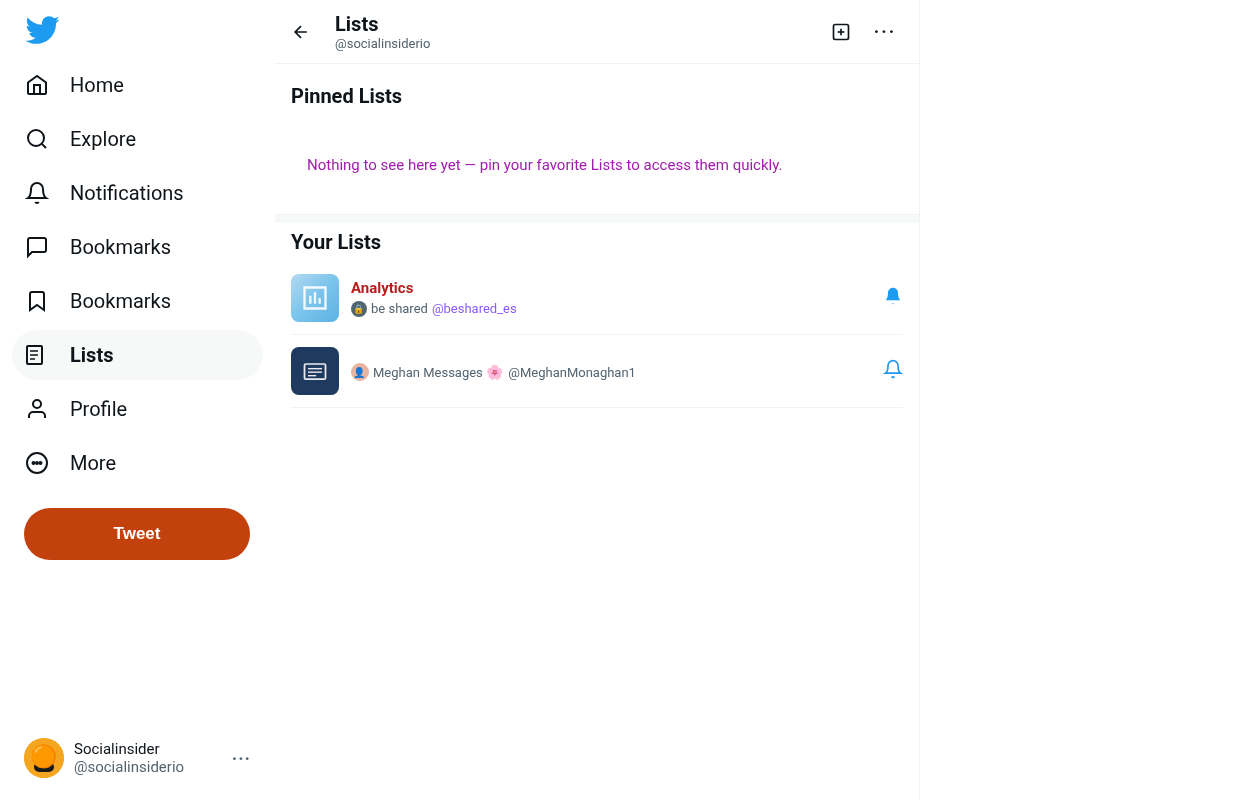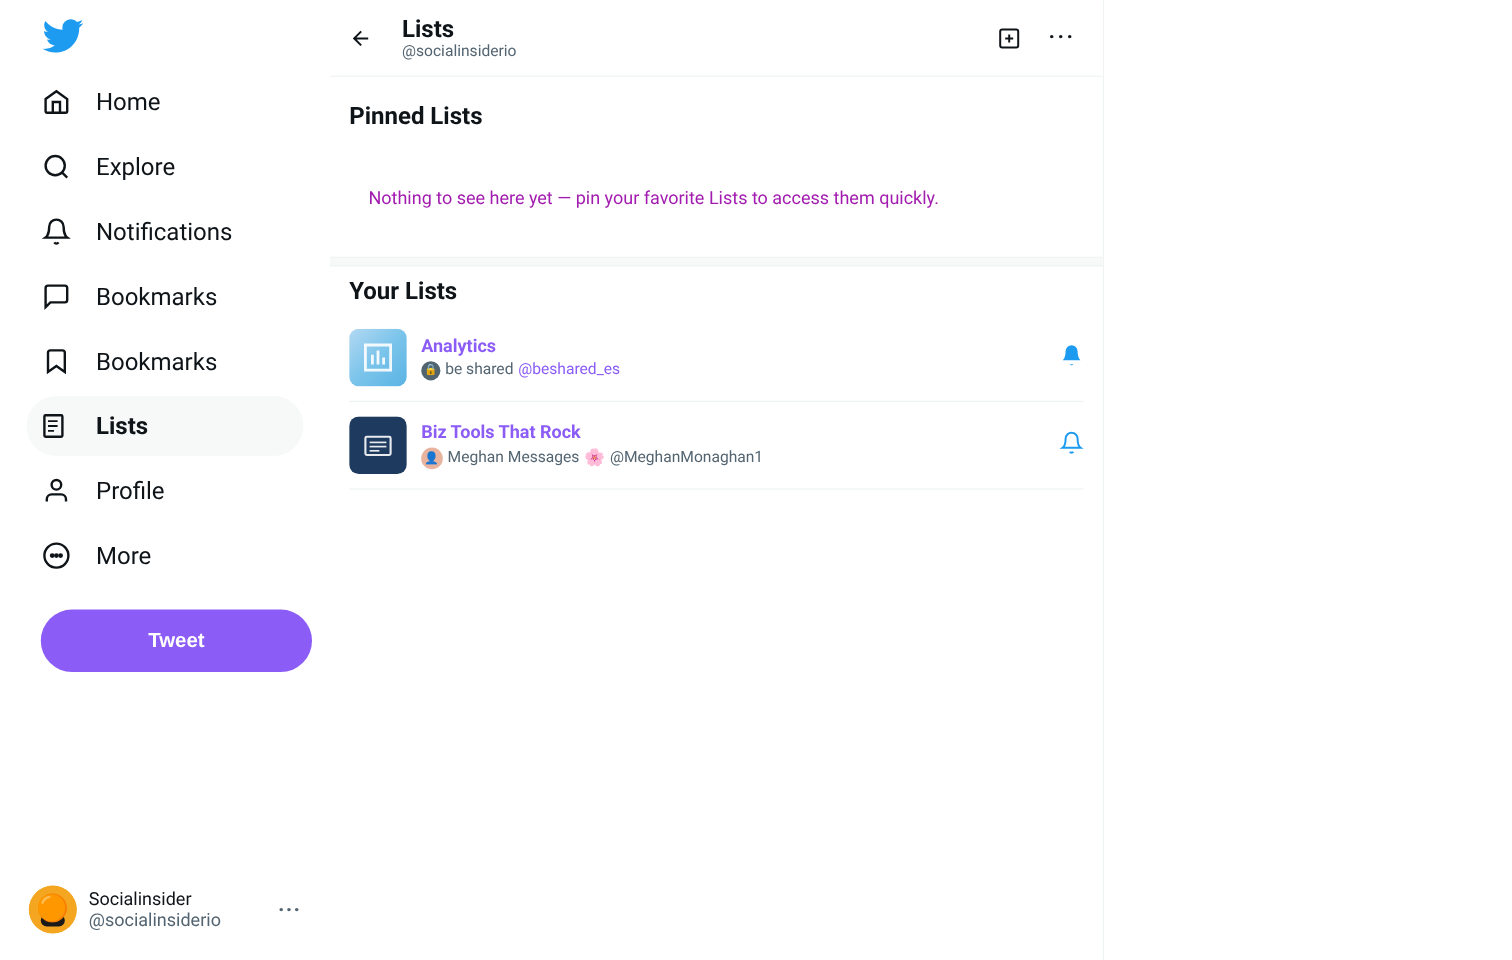--- a/index.html
+++ b/index.html
@@ -12,21 +12,21 @@
       overflow: hidden;
     }
 
     
     .sidebar {
       width: 275px;
       min-width: 275px;
       height: 800px;
       display: flex;
       flex-direction: column;
-      padding: 0 22px;
+      padding: 0 12px;
       border-right: none;
       position: relative;
     }
 
     .sidebar-logo {
       padding: 12px 12px 4px 12px;
       margin-bottom: 4px;
     }
 
     .sidebar-logo svg {
@@ -61,21 +61,21 @@
       align-items: center;
       justify-content: center;
       flex-shrink: 0;
     }
 
     .nav-label {
       font-size: 20px;
     }
 
     .tweet-btn {
-      background: #8b5cf6;
+      background: #c2410c;
       color: #fff;
       border: none;
       border-radius: 9999px;
       padding: 16px;
       font-size: 17px;
       font-weight: 700;
       cursor: pointer;
       width: 226px;
       margin: 16px 12px 0 12px;
       text-align: center;
@@ -261,21 +261,21 @@
       justify-content: center;
     }
 
     .list-info {
       flex: 1;
     }
 
     .list-name {
       font-size: 15px;
       font-weight: 700;
-      color: #8b5cf6;
+      color: #b91c1c;
       line-height: 1.3;
     }
 
     .list-owner {
       font-size: 13px;
       color: #536471;
       display: flex;
       align-items: center;
       gap: 4px;
       margin-top: 2px;
@@ -509,21 +509,20 @@
         <div class="list-thumb-biz">
           <svg width="28" height="28" viewBox="0 0 24 24" fill="white" opacity="0.9">
             <rect x="3" y="6" width="18" height="13" rx="1" stroke="white" stroke-width="1.5" fill="none"></rect>
             <line x1="6" y1="10" x2="18" y2="10" stroke="white" stroke-width="1.2"></line>
             <line x1="6" y1="13" x2="18" y2="13" stroke="white" stroke-width="1.2"></line>
             <line x1="6" y1="16" x2="13" y2="16" stroke="white" stroke-width="1.2"></line>
           </svg>
         </div>
       </div>
       <div class="list-info">
-        <div class="list-name">Biz Tools That Rock</div>
         <div class="list-owner">
           <span class="owner-avatar-small" style="background:#e8b4a0;font-size:10px;">👤</span>
           <span>Meghan Messages</span>
           <span class="emoji-sparkle">🌸</span>
           <span style="color:#536471;">@MeghanMonaghan1</span>
         </div>
       </div>
       <div class="list-bell">
         <svg width="20" height="20" viewBox="0 0 24 24" fill="none" stroke="#1d9bf0" stroke-width="2">
           <path d="M18 8A6 6 0 006 8c0 7-3 9-3 9h18s-3-2-3-9"></path>

